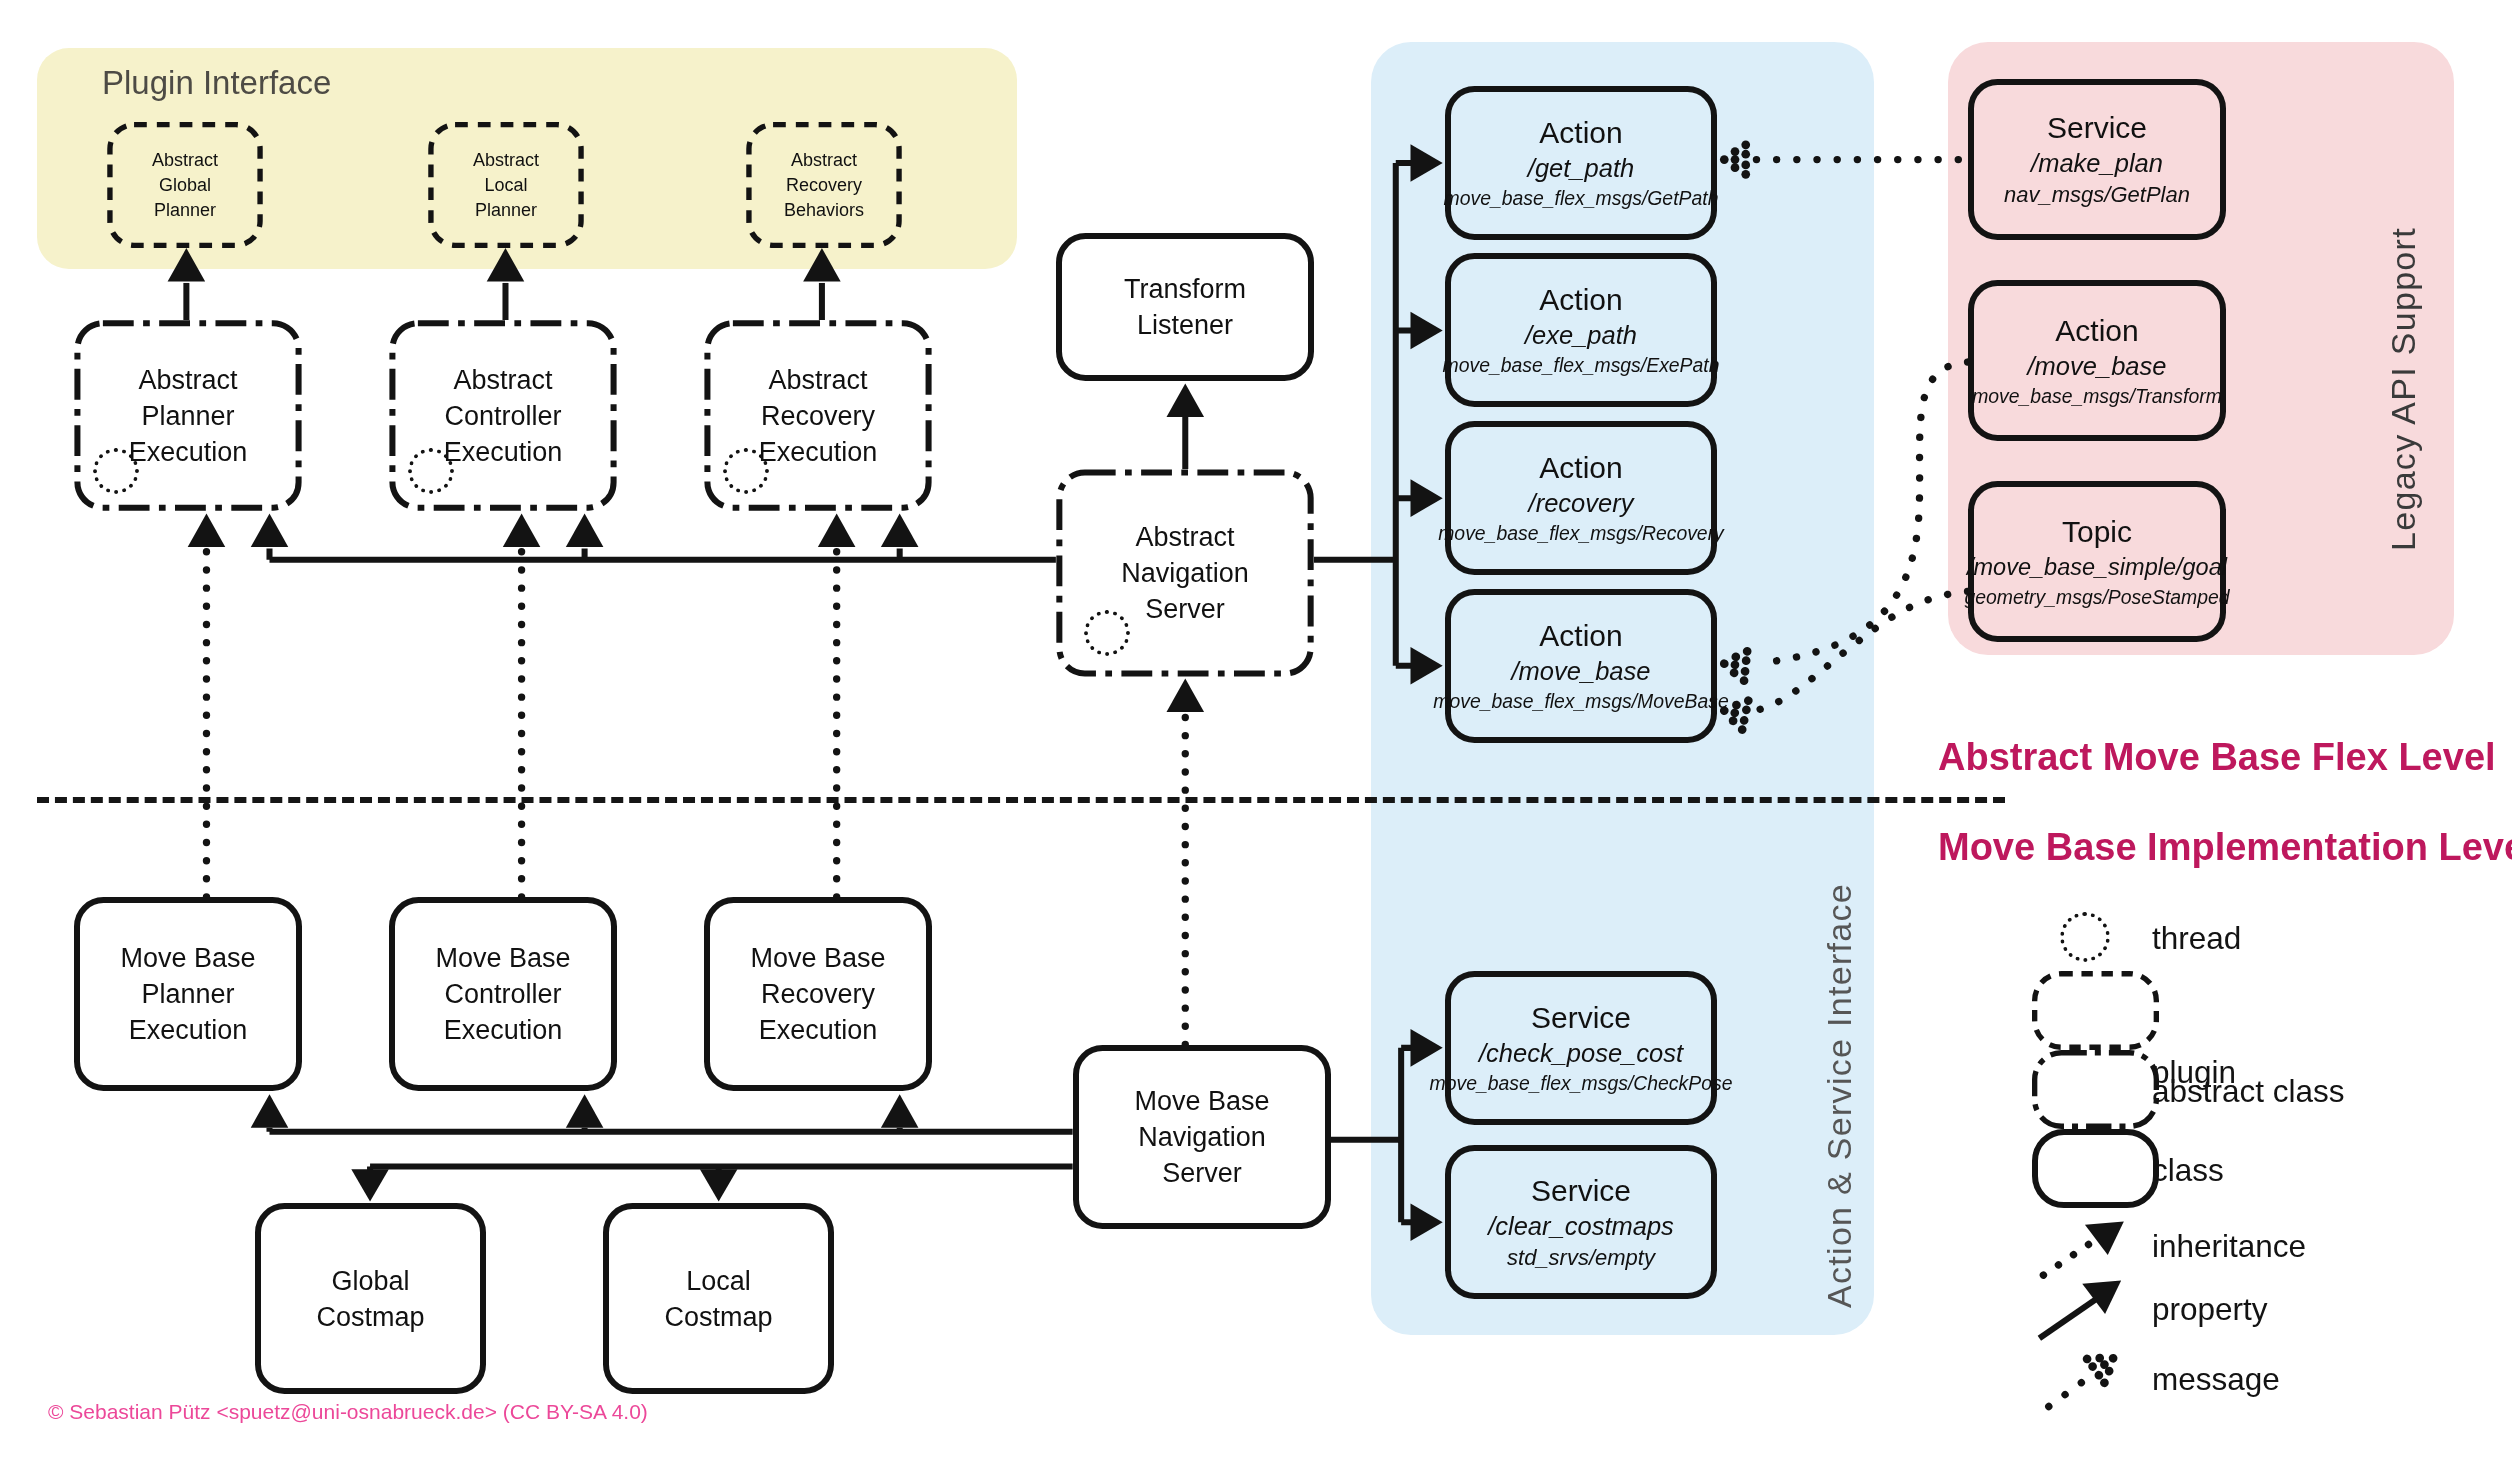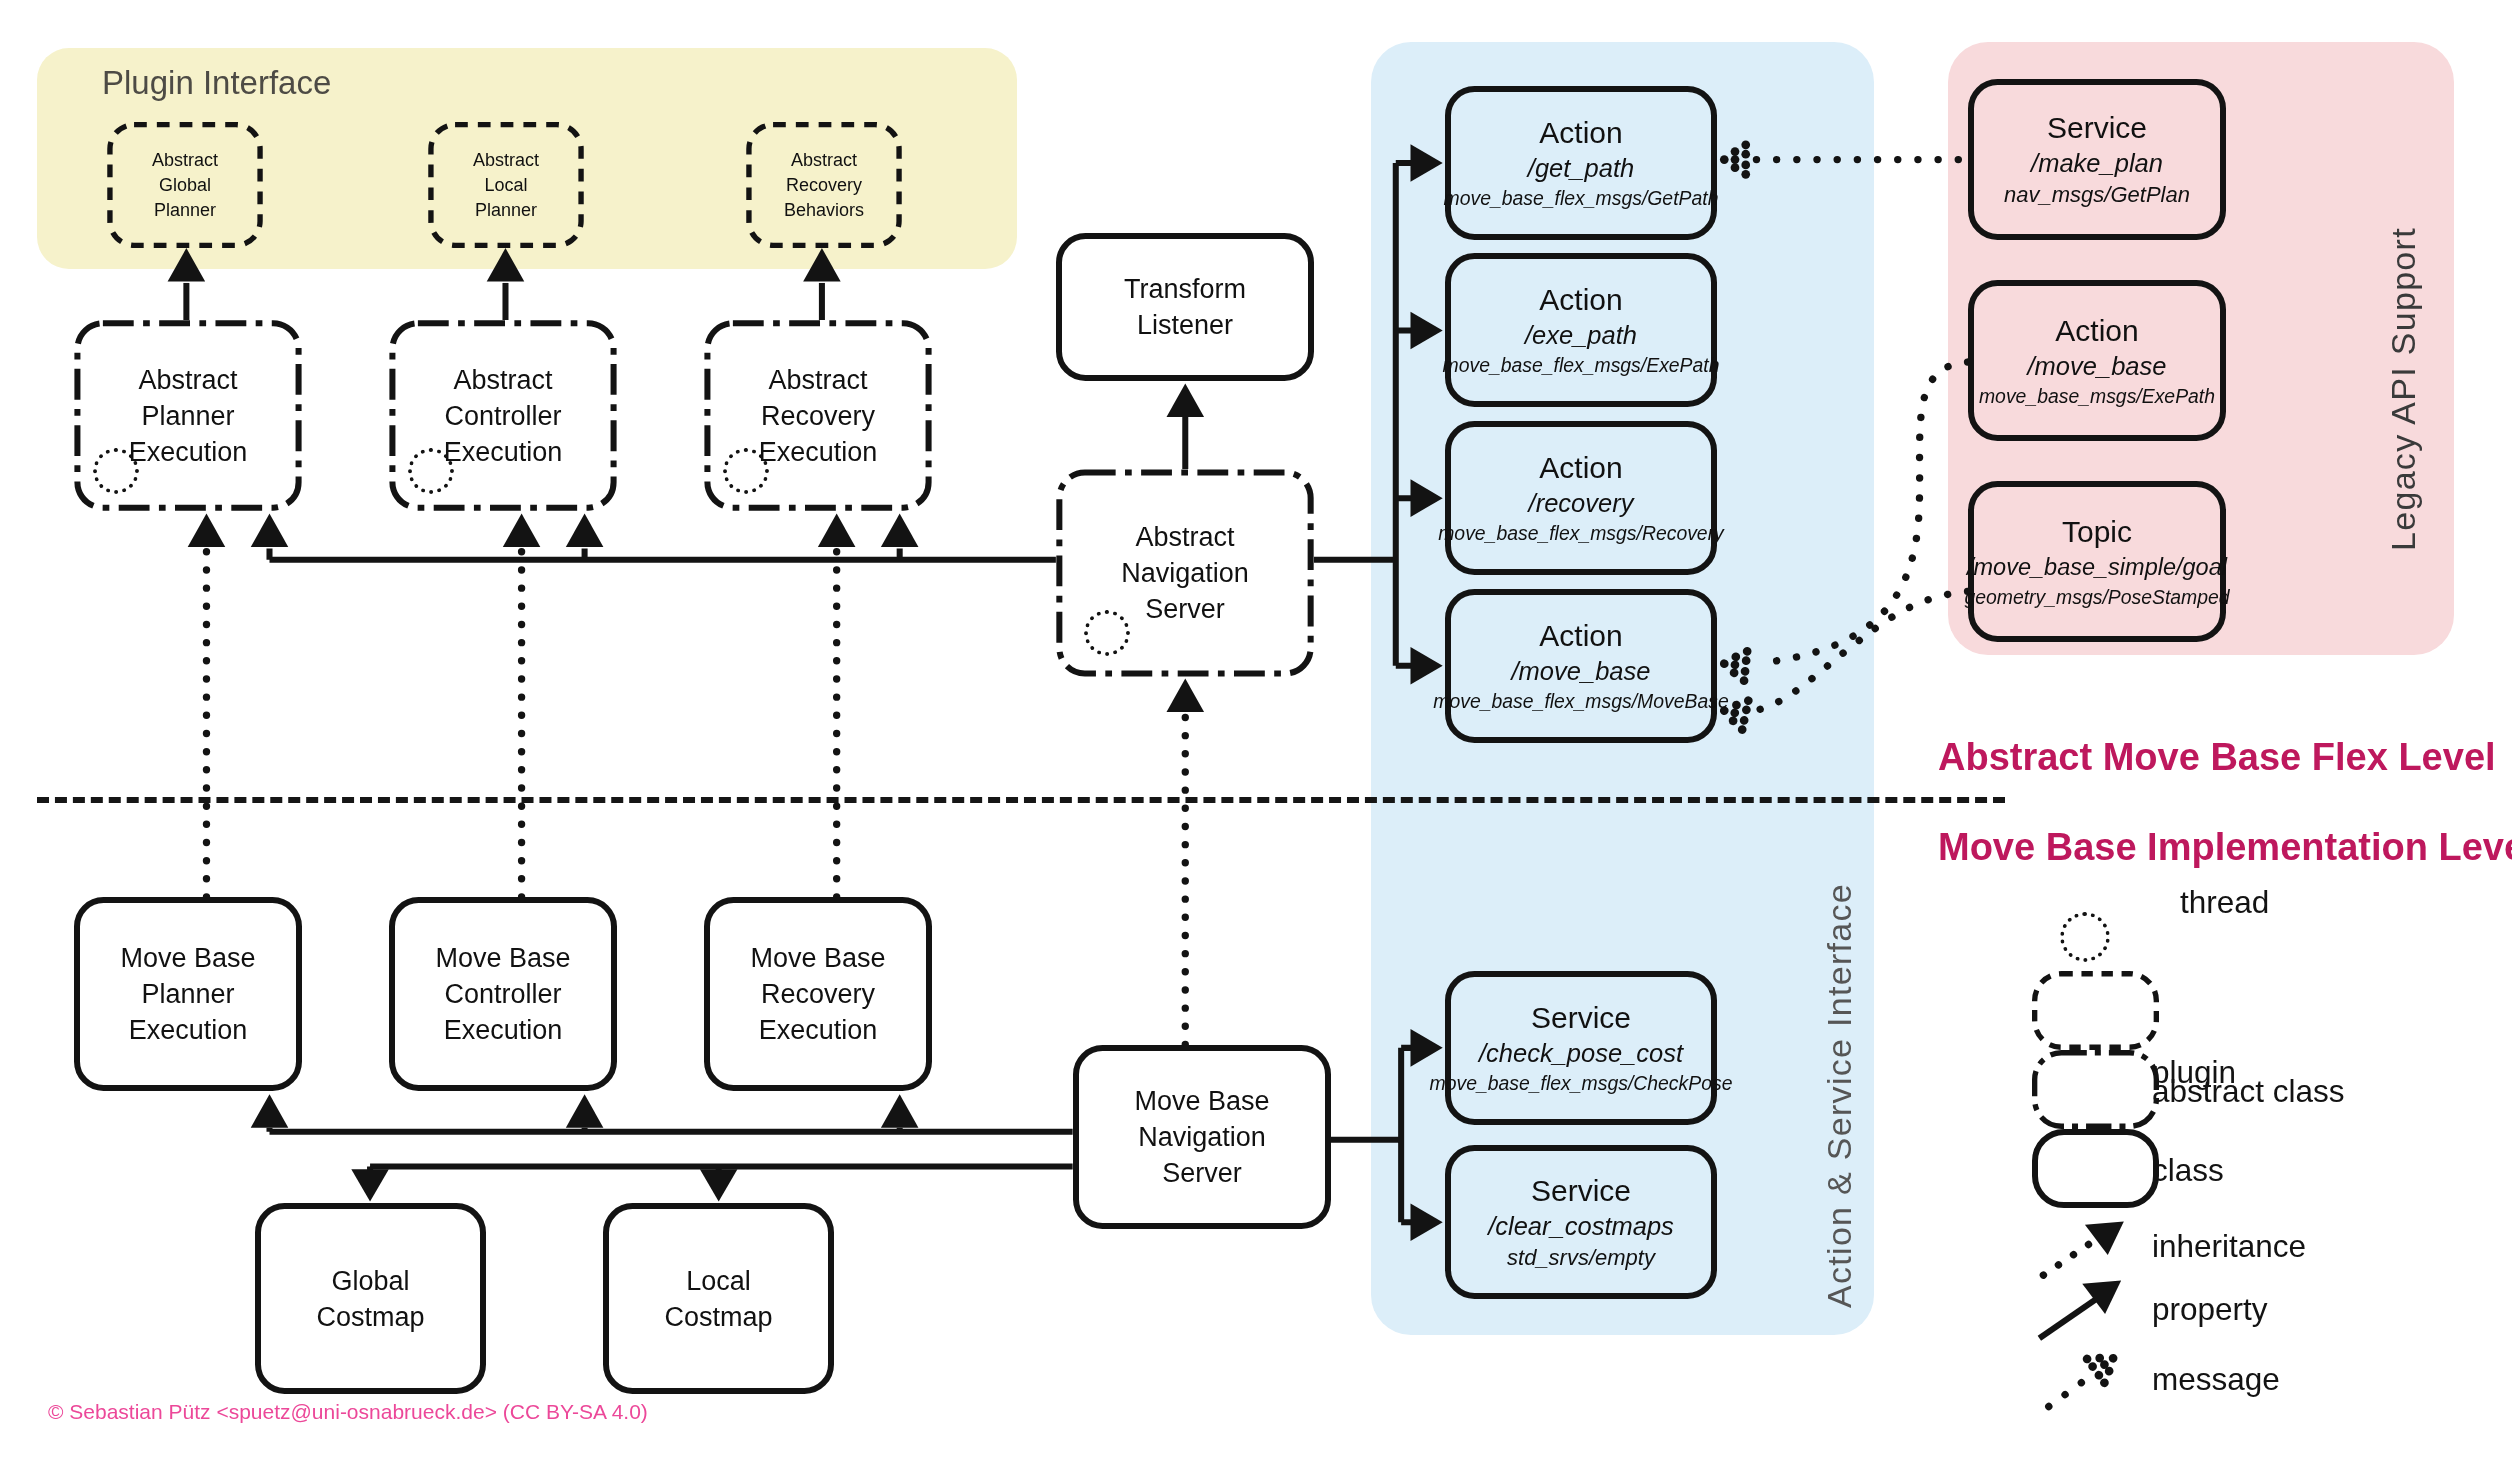--- a/index.html
+++ b/index.html
@@ -235,21 +235,21 @@
   <div class="stack">
     <div class="t-kind">Service</div>
     <div class="t-topic">/make_plan</div>
     <div class="t-type-lg">nav_msgs/GetPlan</div>
   </div>
 </div>
 <div class="box cls" style="left:1968px;top:280px;width:258px;height:161px;">
   <div class="stack">
     <div class="t-kind">Action</div>
     <div class="t-topic">/move_base</div>
-    <div class="t-type">move_base_msgs/ExePath</div>
+    <div class="t-type">move_base_msgs/Transform</div>
   </div>
 </div>
 <div class="box cls" style="left:1968px;top:481px;width:258px;height:161px;">
   <div class="stack">
     <div class="t-kind">Topic</div>
     <div class="t-topic" style="font-size:23.5px;">/move_base_simple/goal</div>
     <div class="t-type">geometry_msgs/PoseStamped</div>
   </div>
 </div>
 
@@ -298,21 +298,21 @@
 </div>
 
 <div class="vlabel" style="left:1817px;top:858px;width:44px;height:476px;color:#565656;">Action &amp; Service Interface</div>
 <div class="vlabel" style="left:2381px;top:158px;width:44px;height:463px;color:#3a3a3a;">Legacy API Support</div>
 
 <div class="level-lbl" style="left:1938px;top:736px;">Abstract Move Base Flex Level</div>
 <div class="level-lbl" style="left:1938px;top:826px;">Move Base Implementation Level</div>
 
 <div>
   <div class="thread" style="left:2060px;top:912px;width:42px;height:42px;"></div>
-  <div class="leg-lbl" style="top:884px;margin-left:28px;">thread</div>
+  <div class="leg-lbl" style="top:920px;">thread</div>
 
   <div class="box" style="left:2032px;top:971px;width:127px;height:79px;">
     <svg class="bsvg" viewBox="0 0 190 118">
         <rect x="4" y="4" width="182" height="110" rx="40" fill="none" stroke="#131313" stroke-width="8" stroke-dasharray="17 13"></rect>
       </svg>
   </div>
   <div class="leg-lbl" style="top:1054px;">plugin</div>
 
   <div class="box" style="left:2032px;top:1050px;width:127px;height:79px;">
     <svg class="bsvg" viewBox="0 0 190 118">

